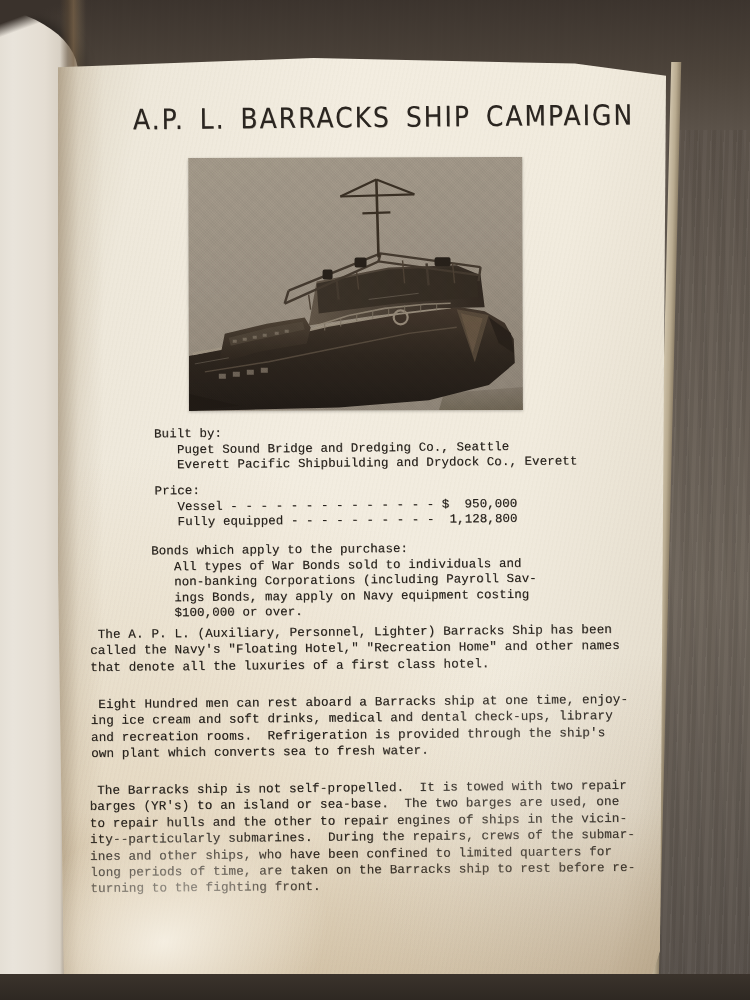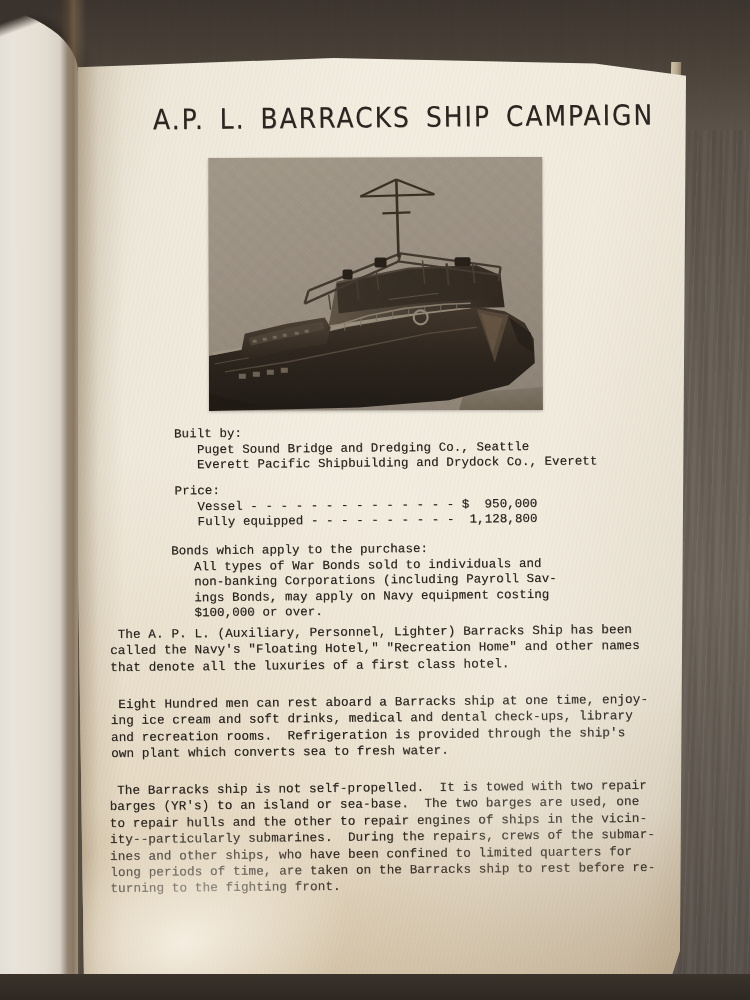--- a/index.html
+++ b/index.html
@@ -95,21 +95,21 @@
         rgba(60,48,36,.0) 0%,
         rgba(92,74,54,.55) 30%,
         rgba(120,98,72,.75) 52%,
         rgba(150,128,96,.25) 75%,
         rgba(0,0,0,0) 100%);
   }
 
   
   .page {
     position: absolute;
-    left: 78px;
+    left: 58px;
     top: 58px;
     width: 608px;
     height: 930px;
     background:
       radial-gradient(120% 90% at 18% 92%, rgba(205,178,136,0.42) 0%, rgba(205,178,136,0) 55%),
       radial-gradient(100% 60% at 95% 100%, rgba(150,126,96,0.30) 0%, rgba(150,126,96,0) 60%),
       linear-gradient(100deg, #ded5c3 0%, #eee8da 12%, #f3ede0 40%, #f1ebdd 70%, #e6dece 92%, #cfc5b0 100%);
     box-shadow: 0 6px 18px rgba(0,0,0,.42);
     clip-path: polygon(0% 1.0%, 42% 0.0%, 85% 0.6%, 100% 1.9%, 99.0% 96%, 97% 100%, 1% 99.6%, 0% 55%);
     overflow: hidden;

